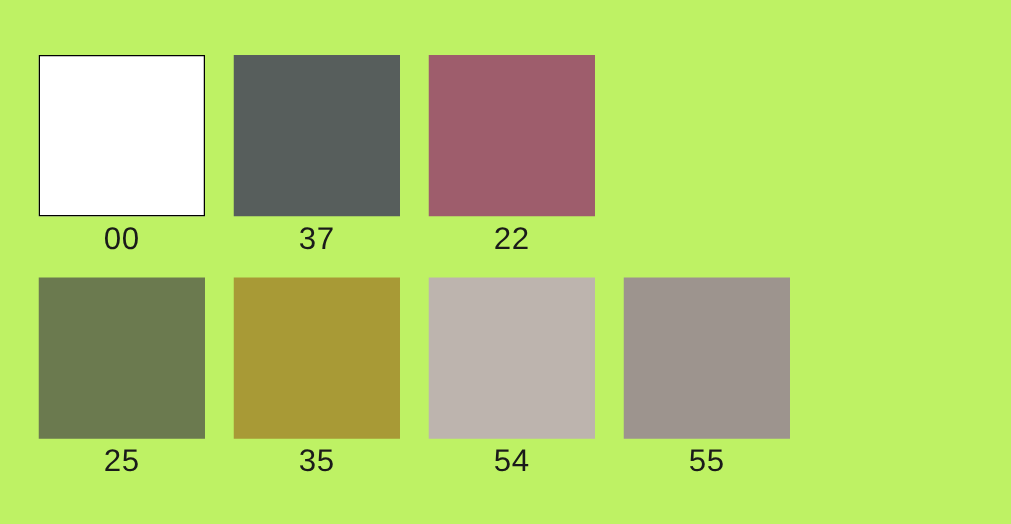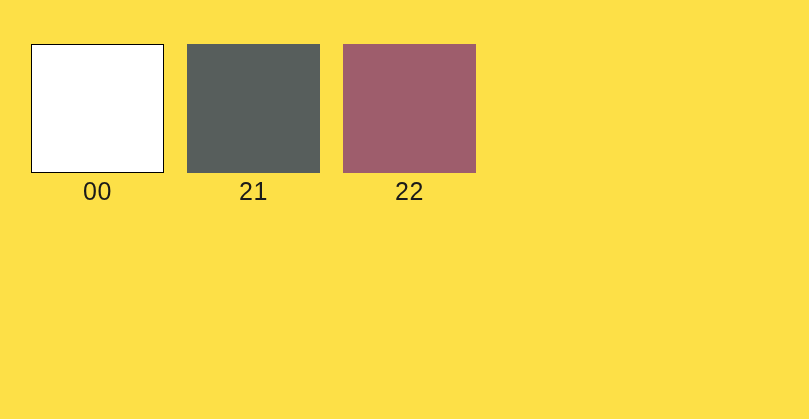--- a/index.html
+++ b/index.html
@@ -63,37 +63,60 @@
     font-weight: 400;
     color: #1a1a1a;
     letter-spacing: 0.5px;
     text-align: center;
     user-select: none;
   }
 </style>
 </head>
 <body style="background-color: rgb(255, 255, 255);">
 
-<div id="palette-board" style="background-color: #fde047;">
+<div id="palette-board" style="background-color: #bef264;">
 
   <div class="swatch-row" id="swatch-row-1">
 
     <div class="swatch-cell">
       <div class="swatch-chip bordered" style="background-color: rgb(255, 255, 255);"></div>
       <div class="swatch-label" style="color: rgb(26, 26, 26);">00</div>
     </div>
 
 
 
     <div class="swatch-cell">
       <div class="swatch-chip" style="background-color: rgb(87, 94, 92);"></div>
-      <div class="swatch-label" style="color: rgb(26, 26, 26);">21</div>
+      <div class="swatch-label" style="color: rgb(26, 26, 26);">37</div>
     </div>
 
     <div class="swatch-cell">
       <div class="swatch-chip" style="background-color: rgb(158, 93, 108);"></div>
       <div class="swatch-label" style="color: rgb(26, 26, 26);">22</div>
     </div>
 
   </div>
 
+  <div class="swatch-row" id="swatch-row-2">
+
+    <div class="swatch-cell">
+      <div class="swatch-chip" style="background-color: rgb(107, 122, 79);"></div>
+      <div class="swatch-label" style="color: rgb(26, 26, 26);">25</div>
+    </div>
+
+    <div class="swatch-cell">
+      <div class="swatch-chip" style="background-color: rgb(168, 154, 54);"></div>
+      <div class="swatch-label" style="color: rgb(26, 26, 26);">35</div>
+    </div>
+
+    <div class="swatch-cell">
+      <div class="swatch-chip" style="background-color: rgb(189, 180, 174);"></div>
+      <div class="swatch-label" style="color: rgb(26, 26, 26);">54</div>
+    </div>
+
+    <div class="swatch-cell">
+      <div class="swatch-chip" style="background-color: rgb(157, 148, 142);"></div>
+      <div class="swatch-label" style="color: rgb(26, 26, 26);">55</div>
+    </div>
+
+  </div>
 
 </div>
 
 </body></html>

